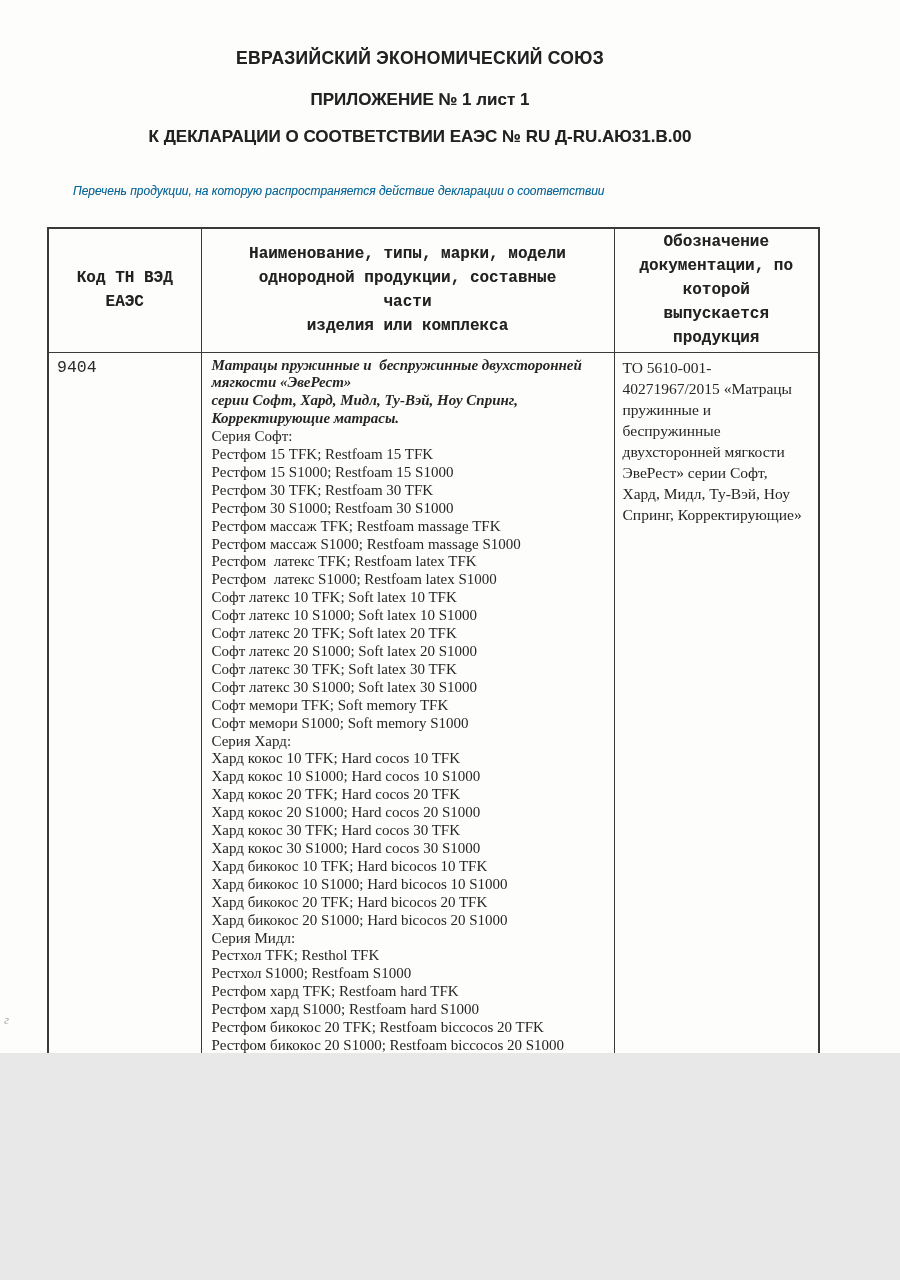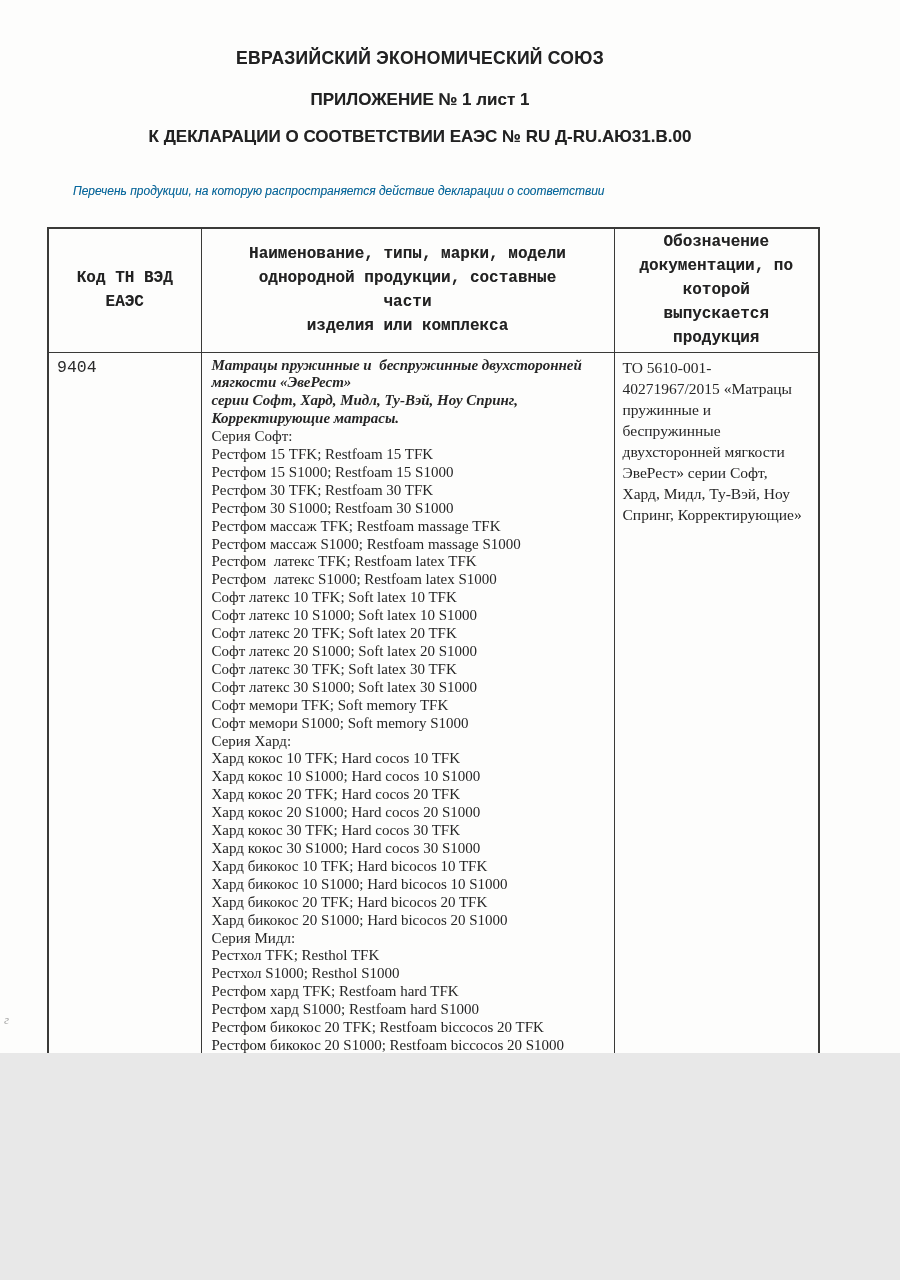--- a/index.html
+++ b/index.html
@@ -128,21 +128,21 @@
             <div class="line">Хард кокос 20 TFK; Hard cocos 20 TFK</div>
             <div class="line">Хард кокос 20 S1000; Hard cocos 20 S1000</div>
             <div class="line">Хард кокос 30 TFK; Hard cocos 30 TFK</div>
             <div class="line">Хард кокос 30 S1000; Hard cocos 30 S1000</div>
             <div class="line">Хард бикокос 10 TFK; Hard bicocos 10 TFK</div>
             <div class="line">Хард бикокос 10 S1000; Hard bicocos 10 S1000</div>
             <div class="line">Хард бикокос 20 TFK; Hard bicocos 20 TFK</div>
             <div class="line">Хард бикокос 20 S1000; Hard bicocos 20 S1000</div>
             <div class="line s-b">Серия Мидл:</div>
             <div class="line">Рестхол TFK; Resthol TFK</div>
-            <div class="line">Рестхол S1000; Resthol S1000</div>
+            <div class="line">Рестхол S1000; Restfoam S1000</div>
             <div class="line">Рестфом хард TFK; Restfoam hard TFK</div>
             <div class="line">Рестфом хард S1000; Restfoam hard S1000</div>
             <div class="line">Рестфом бикокос 20 TFK; Restfoam biccocos 20 TFK</div>
             <div class="line">Рестфом бикокос 20 S1000; Restfoam biccocos 20 S1000</div>
           </td>
         <td class="docs">
             <div class="line">ТО 5610-001-</div>
             <div class="line">40271967/2015 «Матрацы</div>
             <div class="line">пружинные и</div>
             <div class="line">беспружинные</div>

